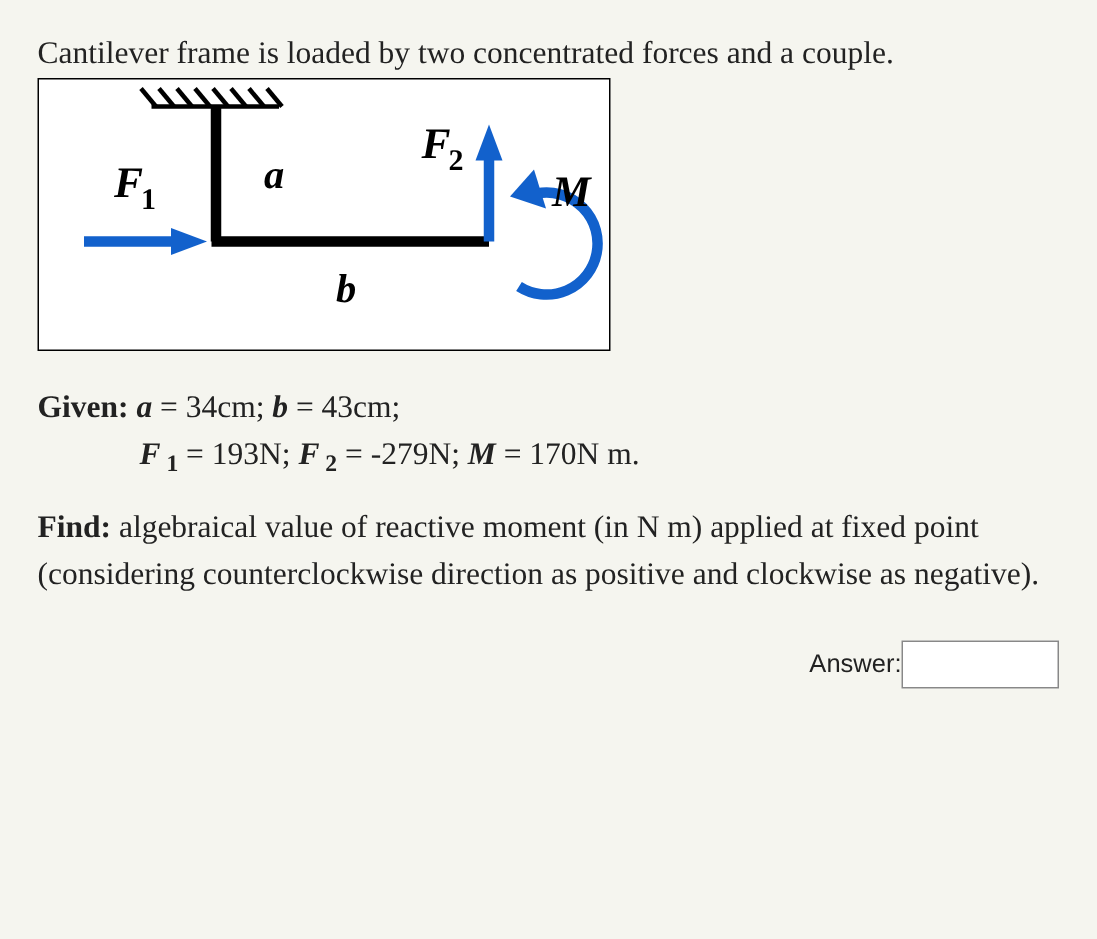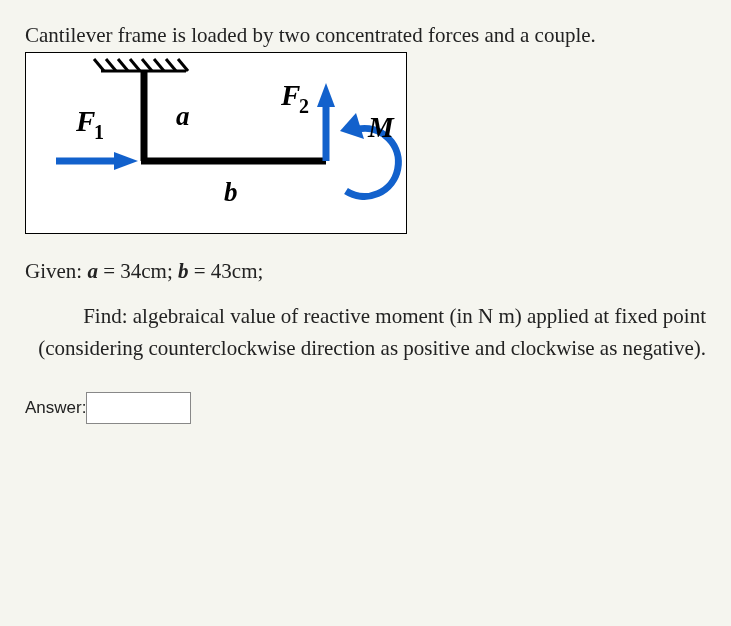--- a/index.html
+++ b/index.html
@@ -25,37 +25,37 @@
     }
     .given {
       margin-bottom: 14px;
     }
     .given-line2 {
       padding-left: 68px;
     }
     .find {
       margin-bottom: 28px;
       margin-top: 14px;
-      text-align: right;
     }
     .answer-row {
       display: flex;
       align-items: center;
       font-family: Arial, Helvetica, sans-serif;
       font-size: 17px;
+      justify-content: flex-end;
     }
     .answer-input {
       width: 95px;
       height: 26px;
       border: 1px solid #888;
       background: #fff;
       padding: 2px 4px;
       font-size: 15px;
     }
-    .bold { font-weight: normal; margin-top: 12px; }
+    .bold { font-weight: bold; margin-top: 12px; }
     .bolditalic { font-weight: bold; font-style: italic; }
     sub { font-size: 0.75em; }
   </style>
 </head>
 <body>
 
 <div class="intro">
   <span>Cantilever frame is loaded by two concentrated forces and a couple.</span>
 </div>
 
@@ -91,20 +91,23 @@
     <text x="255" y="52" font-family="Times New Roman" font-size="29" font-style="italic" font-weight="bold" fill="#000">F</text>
     <text x="273" y="60" font-family="Times New Roman" font-size="20" font-weight="bold" fill="#000">2</text>
     <text x="342" y="84" font-family="Times New Roman" font-size="29" font-style="italic" font-weight="bold" fill="#000">M</text>
     <text x="198" y="148" font-family="Times New Roman" font-size="27" font-style="italic" font-weight="bold" fill="#000">b</text>
   </svg>
 </div>
 
 <div class="given">
   <span class="bold">Given:</span>
   <span class="bolditalic">a</span><span> = 34cm; </span><span class="bolditalic">b</span><span> = 43cm;</span>
+  <div class="given-line2">
+    <span class="bolditalic">F</span><sub class="bold"> 1</sub><span> =  193N; </span><span class="bolditalic">F</span><sub class="bold"> 2</sub><span> =  -279N; </span><span class="bolditalic">M</span><span> =  170N m.</span>
+  </div>
 </div>
 
 <div class="find">
   <span class="bold">Find:</span><span>  algebraical value of reactive moment  (in N m)  applied at fixed point (considering counterclockwise direction as positive and clockwise as negative).</span>
 </div>
 
 <div class="answer-row">
   <span>Answer:</span>
   <input type="text" class="answer-input" value="" style="">
 </div>

